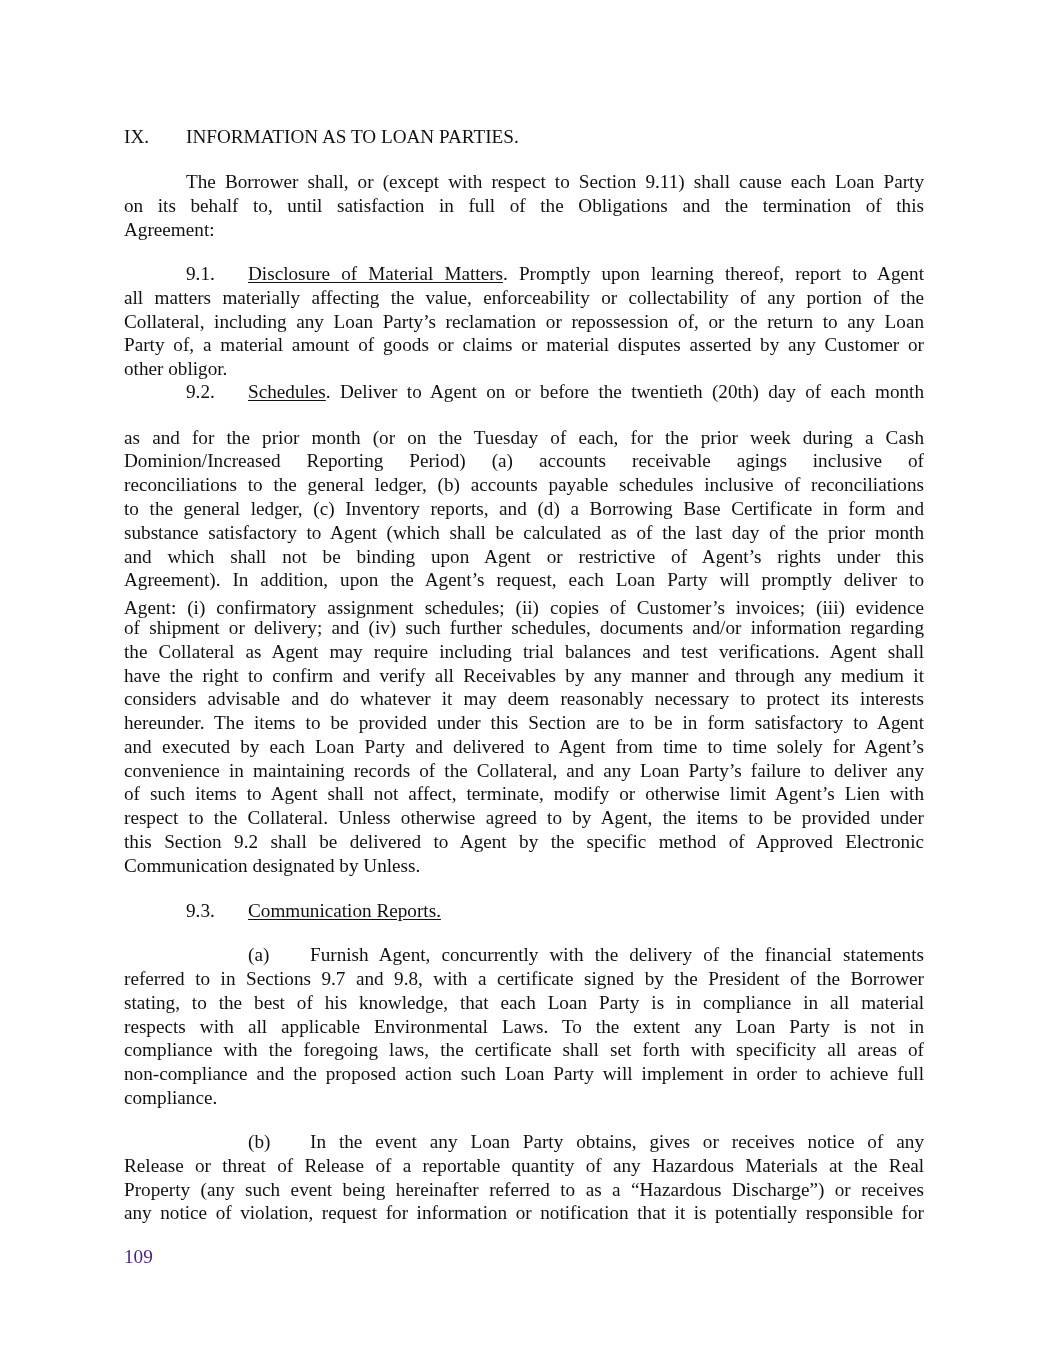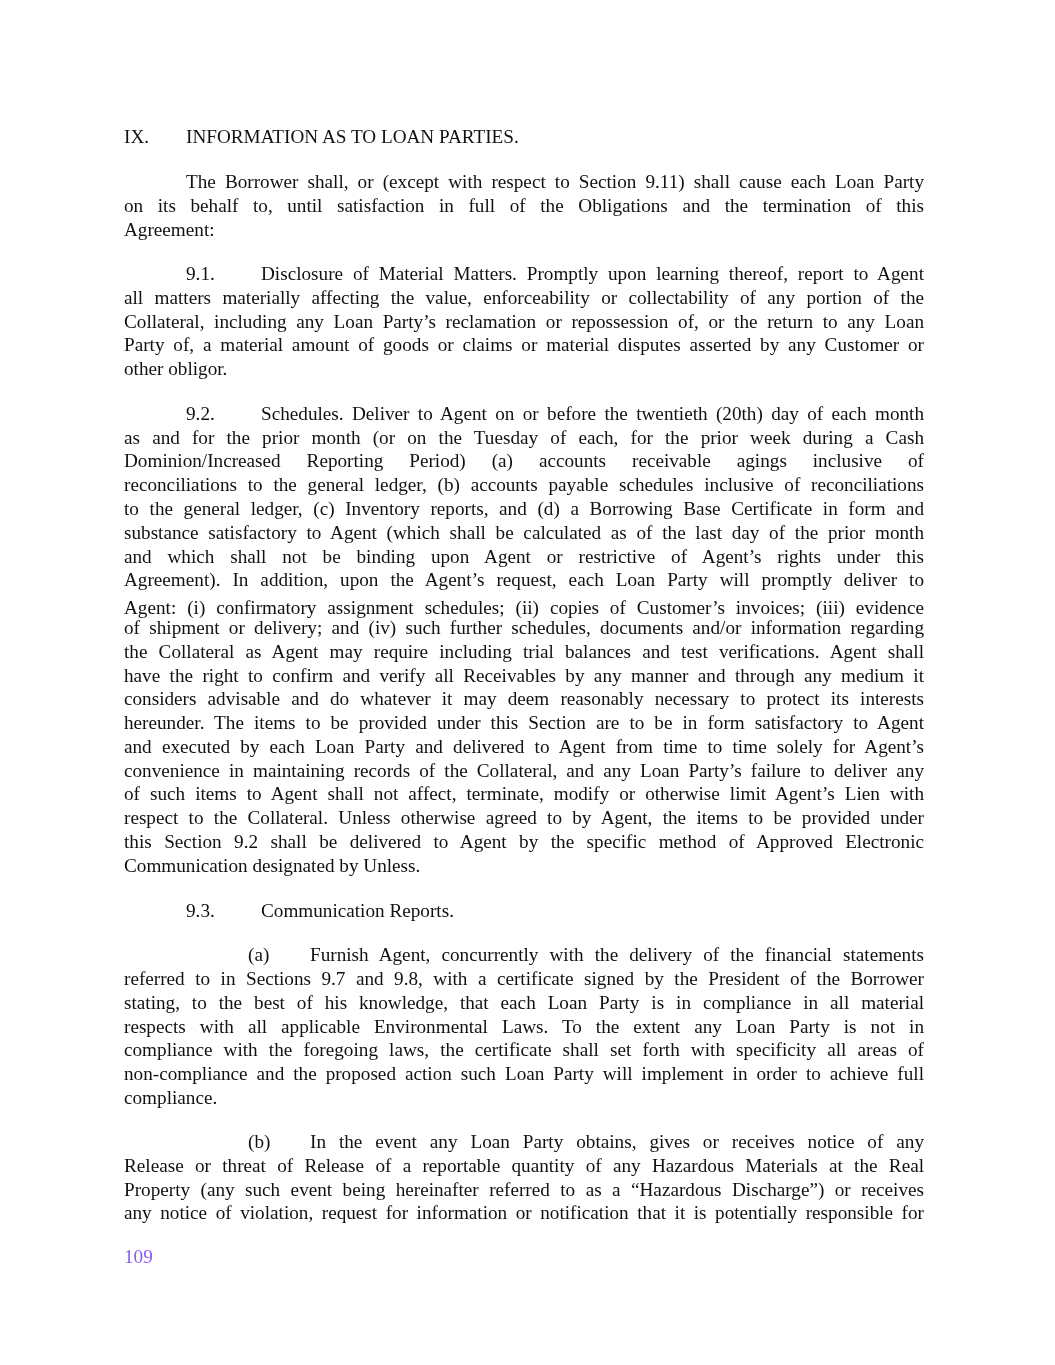--- a/index.html
+++ b/index.html
@@ -7,28 +7,28 @@
   .page {
     position: absolute; left: 124px; top: 0; width: 800px;
     font-family: "Liberation Serif", "DejaVu Serif", serif;
     font-size: 19.2px; color: #111111; line-height: 23.8px;
   }
   .line {
     position: absolute; left: 0; width: 800px; white-space: nowrap;
     text-align: justify; text-align-last: justify; height: 24px;
   }
   .line.last { text-align-last: left; }
-  .u { text-underline-offset: 2px; margin-left: 13px; }
+  .u { text-decoration: underline; text-underline-offset: 2px; }
   .ind1 { display: inline-block; width: 62px; }
   .num { display: inline-block; width: 62px; }
   .ind2 { display: inline-block; width: 124px; }
   .lbl { display: inline-block; width: 62px; }
   .heading-num { display: inline-block; width: 62px; }
   .pagenum { position: absolute; left: 124px; top: 1246px;
-    font-family: "Liberation Serif", "DejaVu Serif", serif; font-size: 19.2px; color: #8b5cf6; }
+    font-family: "Liberation Serif", "DejaVu Serif", serif; font-size: 19.2px; color: #4c1d95; }
 </style>
 </head>
 <body>
 
 <div class="page">
 
   <div class="line last" style="top:125px">
     <span class="heading-num">IX.</span><span>INFORMATION AS TO LOAN PARTIES.</span>
   </div>
 
@@ -39,21 +39,21 @@
   <div class="line last" style="top:218px">Agreement:</div>
 
   <div class="line" style="top:262px">
     <span class="ind1"></span><span class="num">9.1.</span><span class="u">Disclosure of Material Matters</span><span>.  Promptly upon learning thereof, report to Agent</span>
   </div>
   <div class="line" style="top:286px">all matters materially affecting the value, enforceability or collectability of any portion of the</div>
   <div class="line" style="top:310px">Collateral, including any Loan Party’s reclamation or repossession of, or the return to any Loan</div>
   <div class="line" style="top:333px">Party of, a material amount of goods or claims or material disputes asserted by any Customer or</div>
   <div class="line last" style="top:357px">other obligor.</div>
 
-  <div class="line" style="top:402px">
+  <div class="line" style="top:380px">
     <span class="ind1"></span><span class="num">9.2.</span><span class="u">Schedules</span><span>.  Deliver to Agent on or before the twentieth (20th) day of each month</span>
   </div>
   <div class="line" style="top:426px">as and for the prior month (or on the Tuesday of each, for the prior week during a Cash</div>
   <div class="line" style="top:449px">Dominion/Increased Reporting Period) (a) accounts receivable agings inclusive of</div>
   <div class="line" style="top:473px">reconciliations to the general ledger, (b) accounts payable schedules inclusive of reconciliations</div>
   <div class="line" style="top:497px">to the general ledger, (c) Inventory reports, and (d) a Borrowing Base Certificate in form and</div>
   <div class="line" style="top:521px">substance satisfactory to Agent (which shall be calculated as of the last day of the prior month</div>
   <div class="line" style="top:545px">and which shall not be binding upon Agent or restrictive of Agent’s rights under this</div>
   <div class="line" style="top:568px">Agreement).  In addition, upon the Agent’s request, each Loan Party will promptly deliver to</div>
   <div class="line" style="top:596px">Agent: (i) confirmatory assignment schedules; (ii) copies of Customer’s invoices; (iii) evidence</div>

